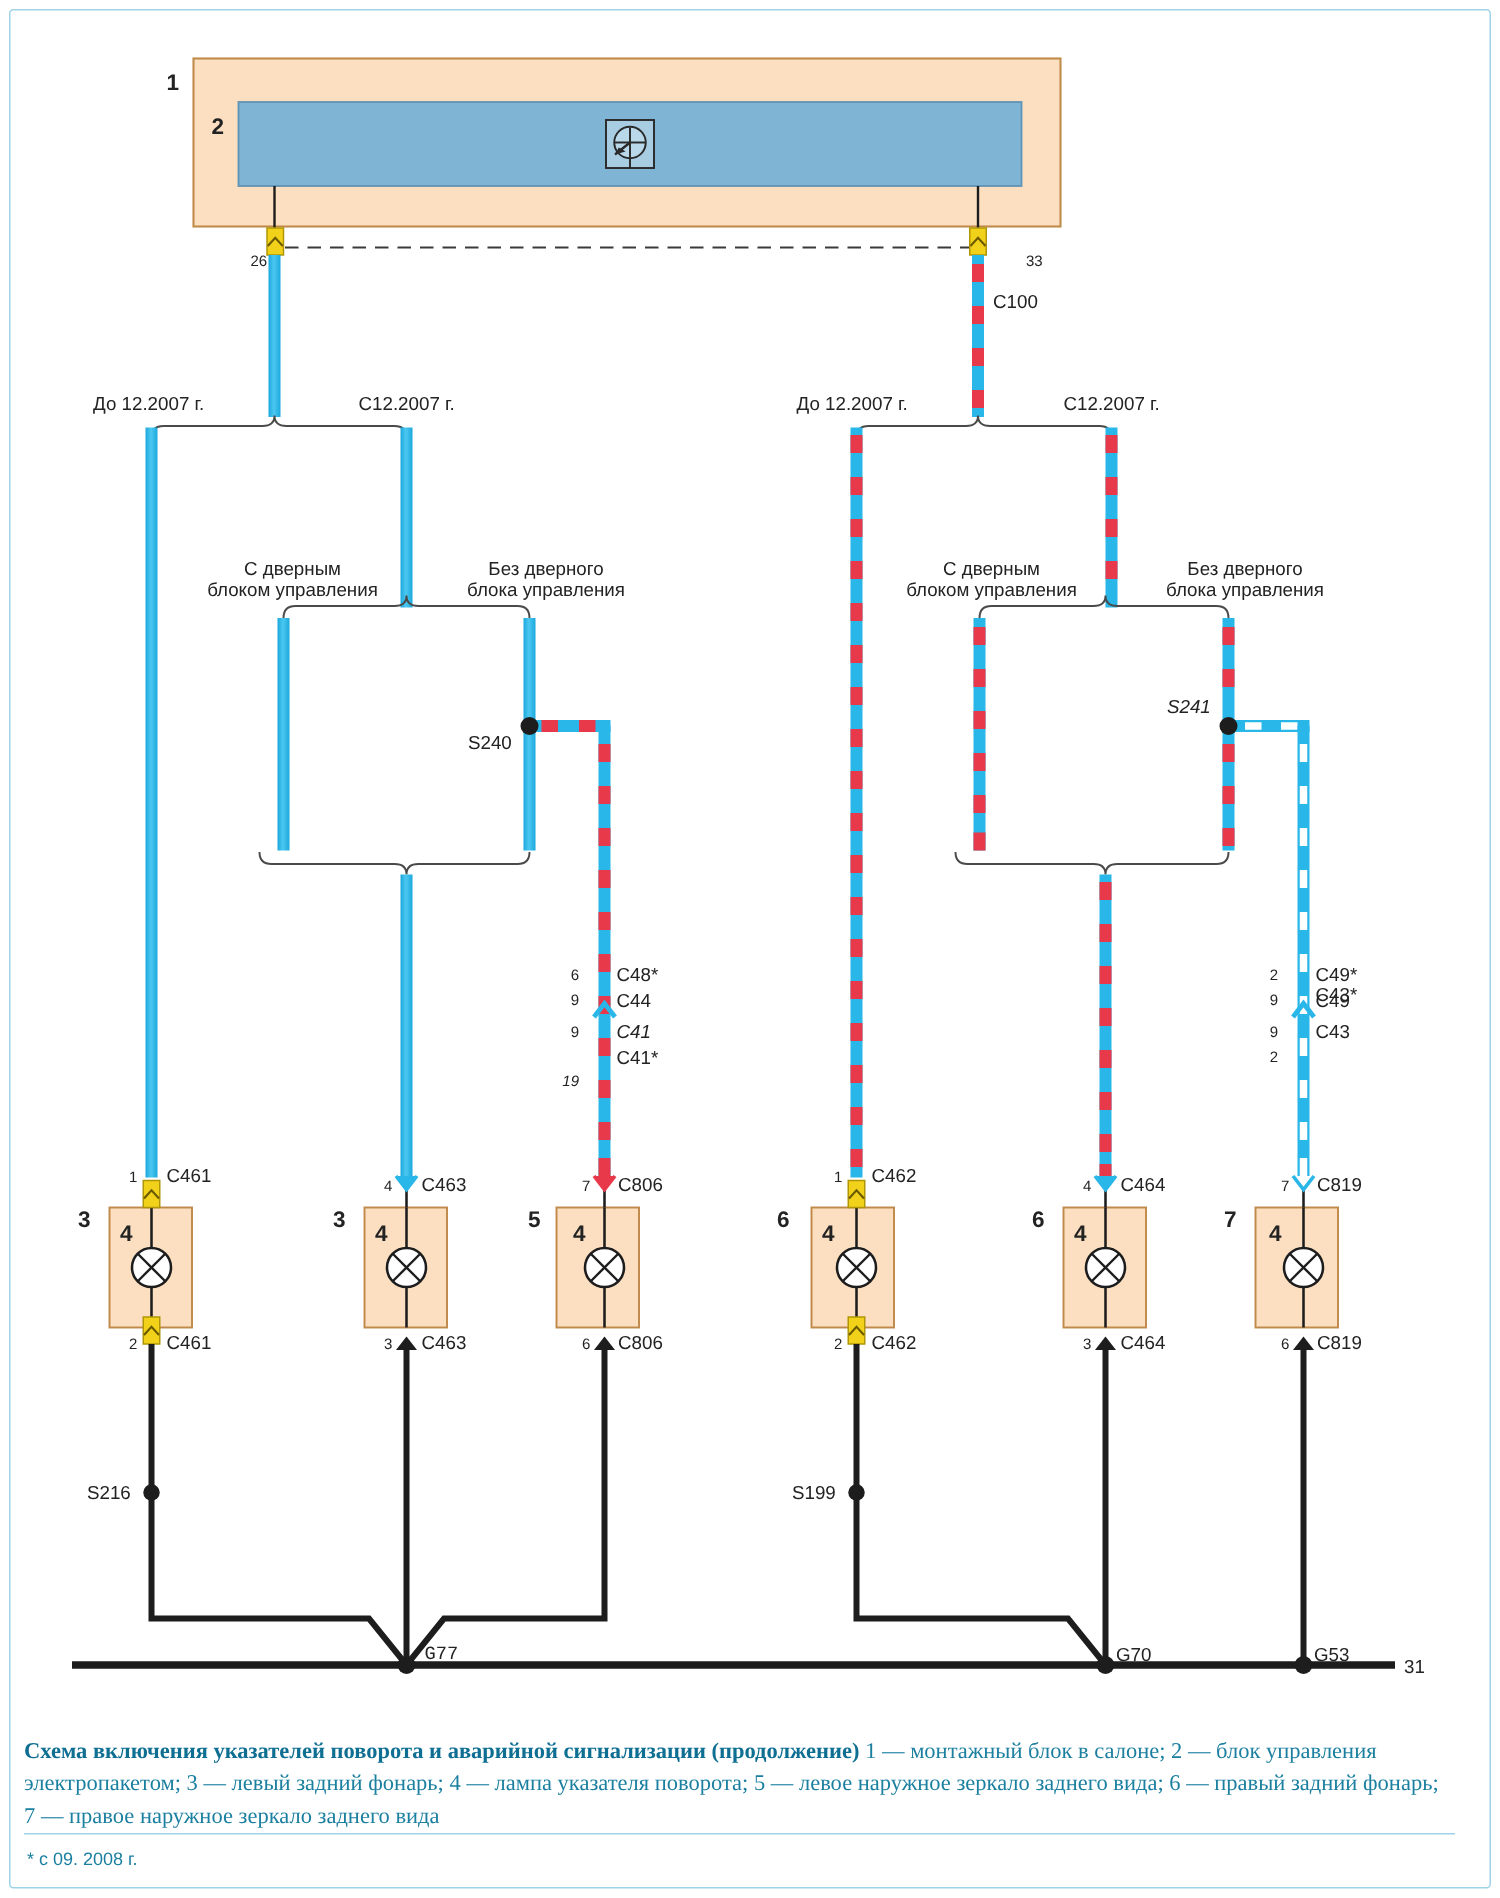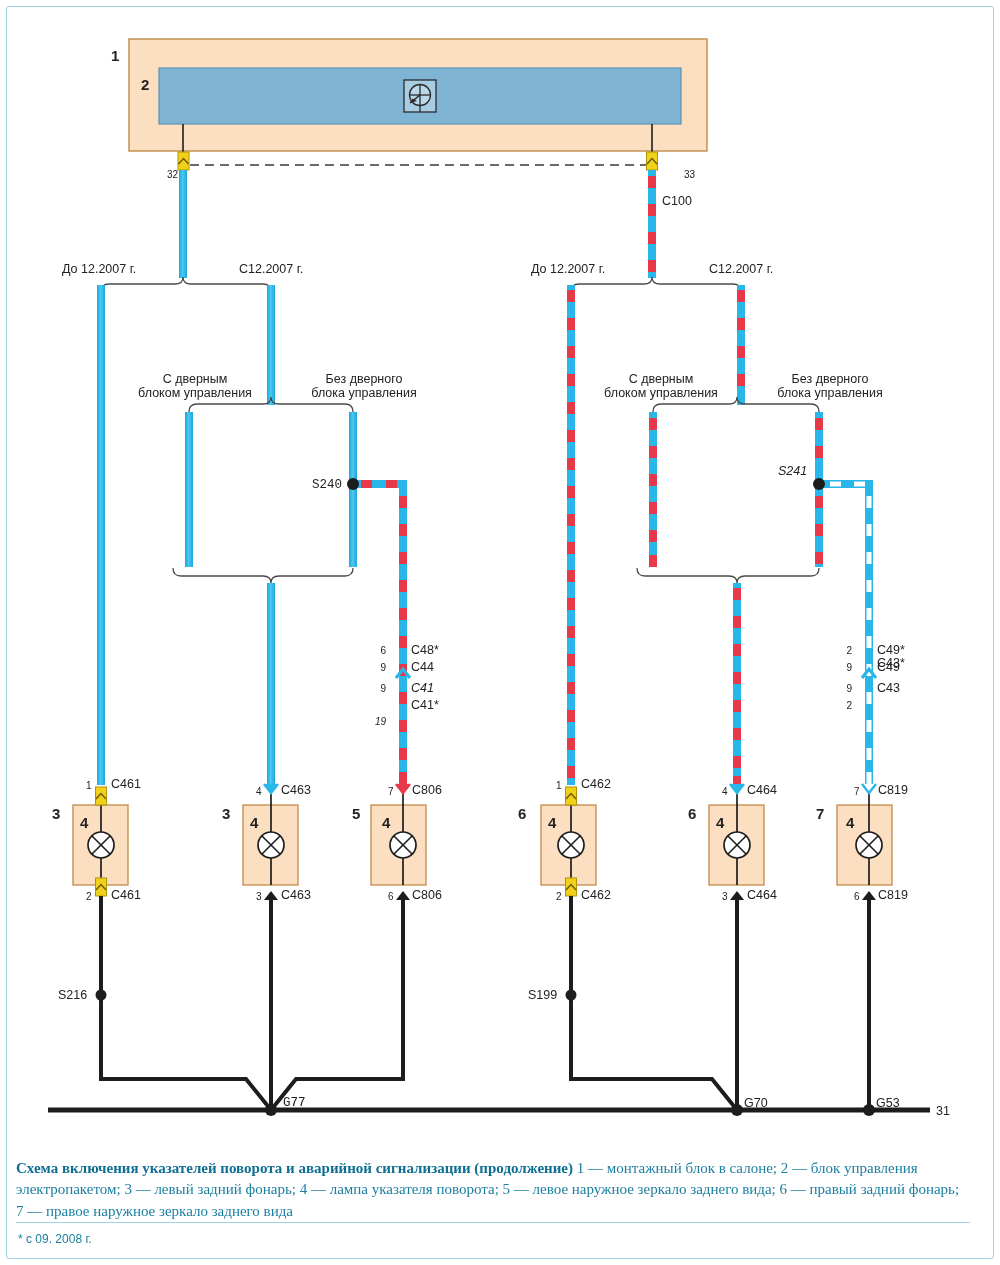--- a/index.html
+++ b/index.html
@@ -351,39 +351,39 @@
     <circle cx="101" cy="995" r="5.5" fill="#1d1d1d"></circle>
     <circle cx="571" cy="995" r="5.5" fill="#1d1d1d"></circle>
     <circle cx="271" cy="1110" r="6" fill="#1d1d1d"></circle>
     <circle cx="737" cy="1110" r="6" fill="#1d1d1d"></circle>
     <circle cx="869" cy="1110" r="6" fill="#1d1d1d"></circle>
   </svg>
 
   <div class="lbl bold" style="left:111px; top:47px;">1</div>
   <div class="lbl bold" style="left:141px; top:76px;">2</div>
 
-  <div class="lbl sm" style="left:167px; top:169px;">32</div>
+  <div class="lbl sm" style="left:167px; top:169px;">26</div>
   <div class="lbl sm" style="left:636px; top:169px;margin-left:48px;">33</div>
   <div class="lbl" style="left:662px; top:166px;margin-top:28px;">C100</div>
 
   <div class="lbl" style="left:62px;  top:262px;">До 12.2007 г.</div>
   <div class="lbl" style="left:239px; top:262px;">С12.2007 г.</div>
   <div class="lbl" style="left:531px; top:262px;">До 12.2007 г.</div>
   <div class="lbl" style="left:709px; top:262px;">С12.2007 г.</div>
 
   <div class="lbl ctr" style="left:120px; top:372px; width:150px;">С дверным
 блоком управления</div>
   <div class="lbl ctr" style="left:289px; top:372px; width:150px;">Без дверного
 блока управления</div>
   <div class="lbl ctr" style="left:586px; top:372px; width:150px;">С дверным
 блоком управления</div>
   <div class="lbl ctr" style="left:755px; top:372px; width:150px;">Без дверного
 блока управления</div>
 
-  <div class="lbl" style="left:312px; top:478px;font-family:Liberation Mono, monospace;">S240</div>
+  <div class="lbl" style="left:312px; top:488px;">S240</div>
   <div class="lbl" style="left:778px; top:464px;font-style:italic;">S241</div>
   <div class="lbl" style="left:58px;  top:988px;">S216</div>
   <div class="lbl" style="left:528px; top:988px;">S199</div>
 
   <div class="lbl sm rgt" style="left:368px; top:645px; width:18px;">6</div>
   <div class="lbl" style="left:411px; top:643px;">C48*</div>
   <div class="lbl sm rgt" style="left:368px; top:662px; width:18px;">9</div>
   <div class="lbl" style="left:411px; top:660px;">C44</div>
   <div class="lbl sm rgt" style="left:368px; top:683px; width:18px;">9</div>
   <div class="lbl" style="left:411px; top:681px;font-style:italic;">C41</div>

